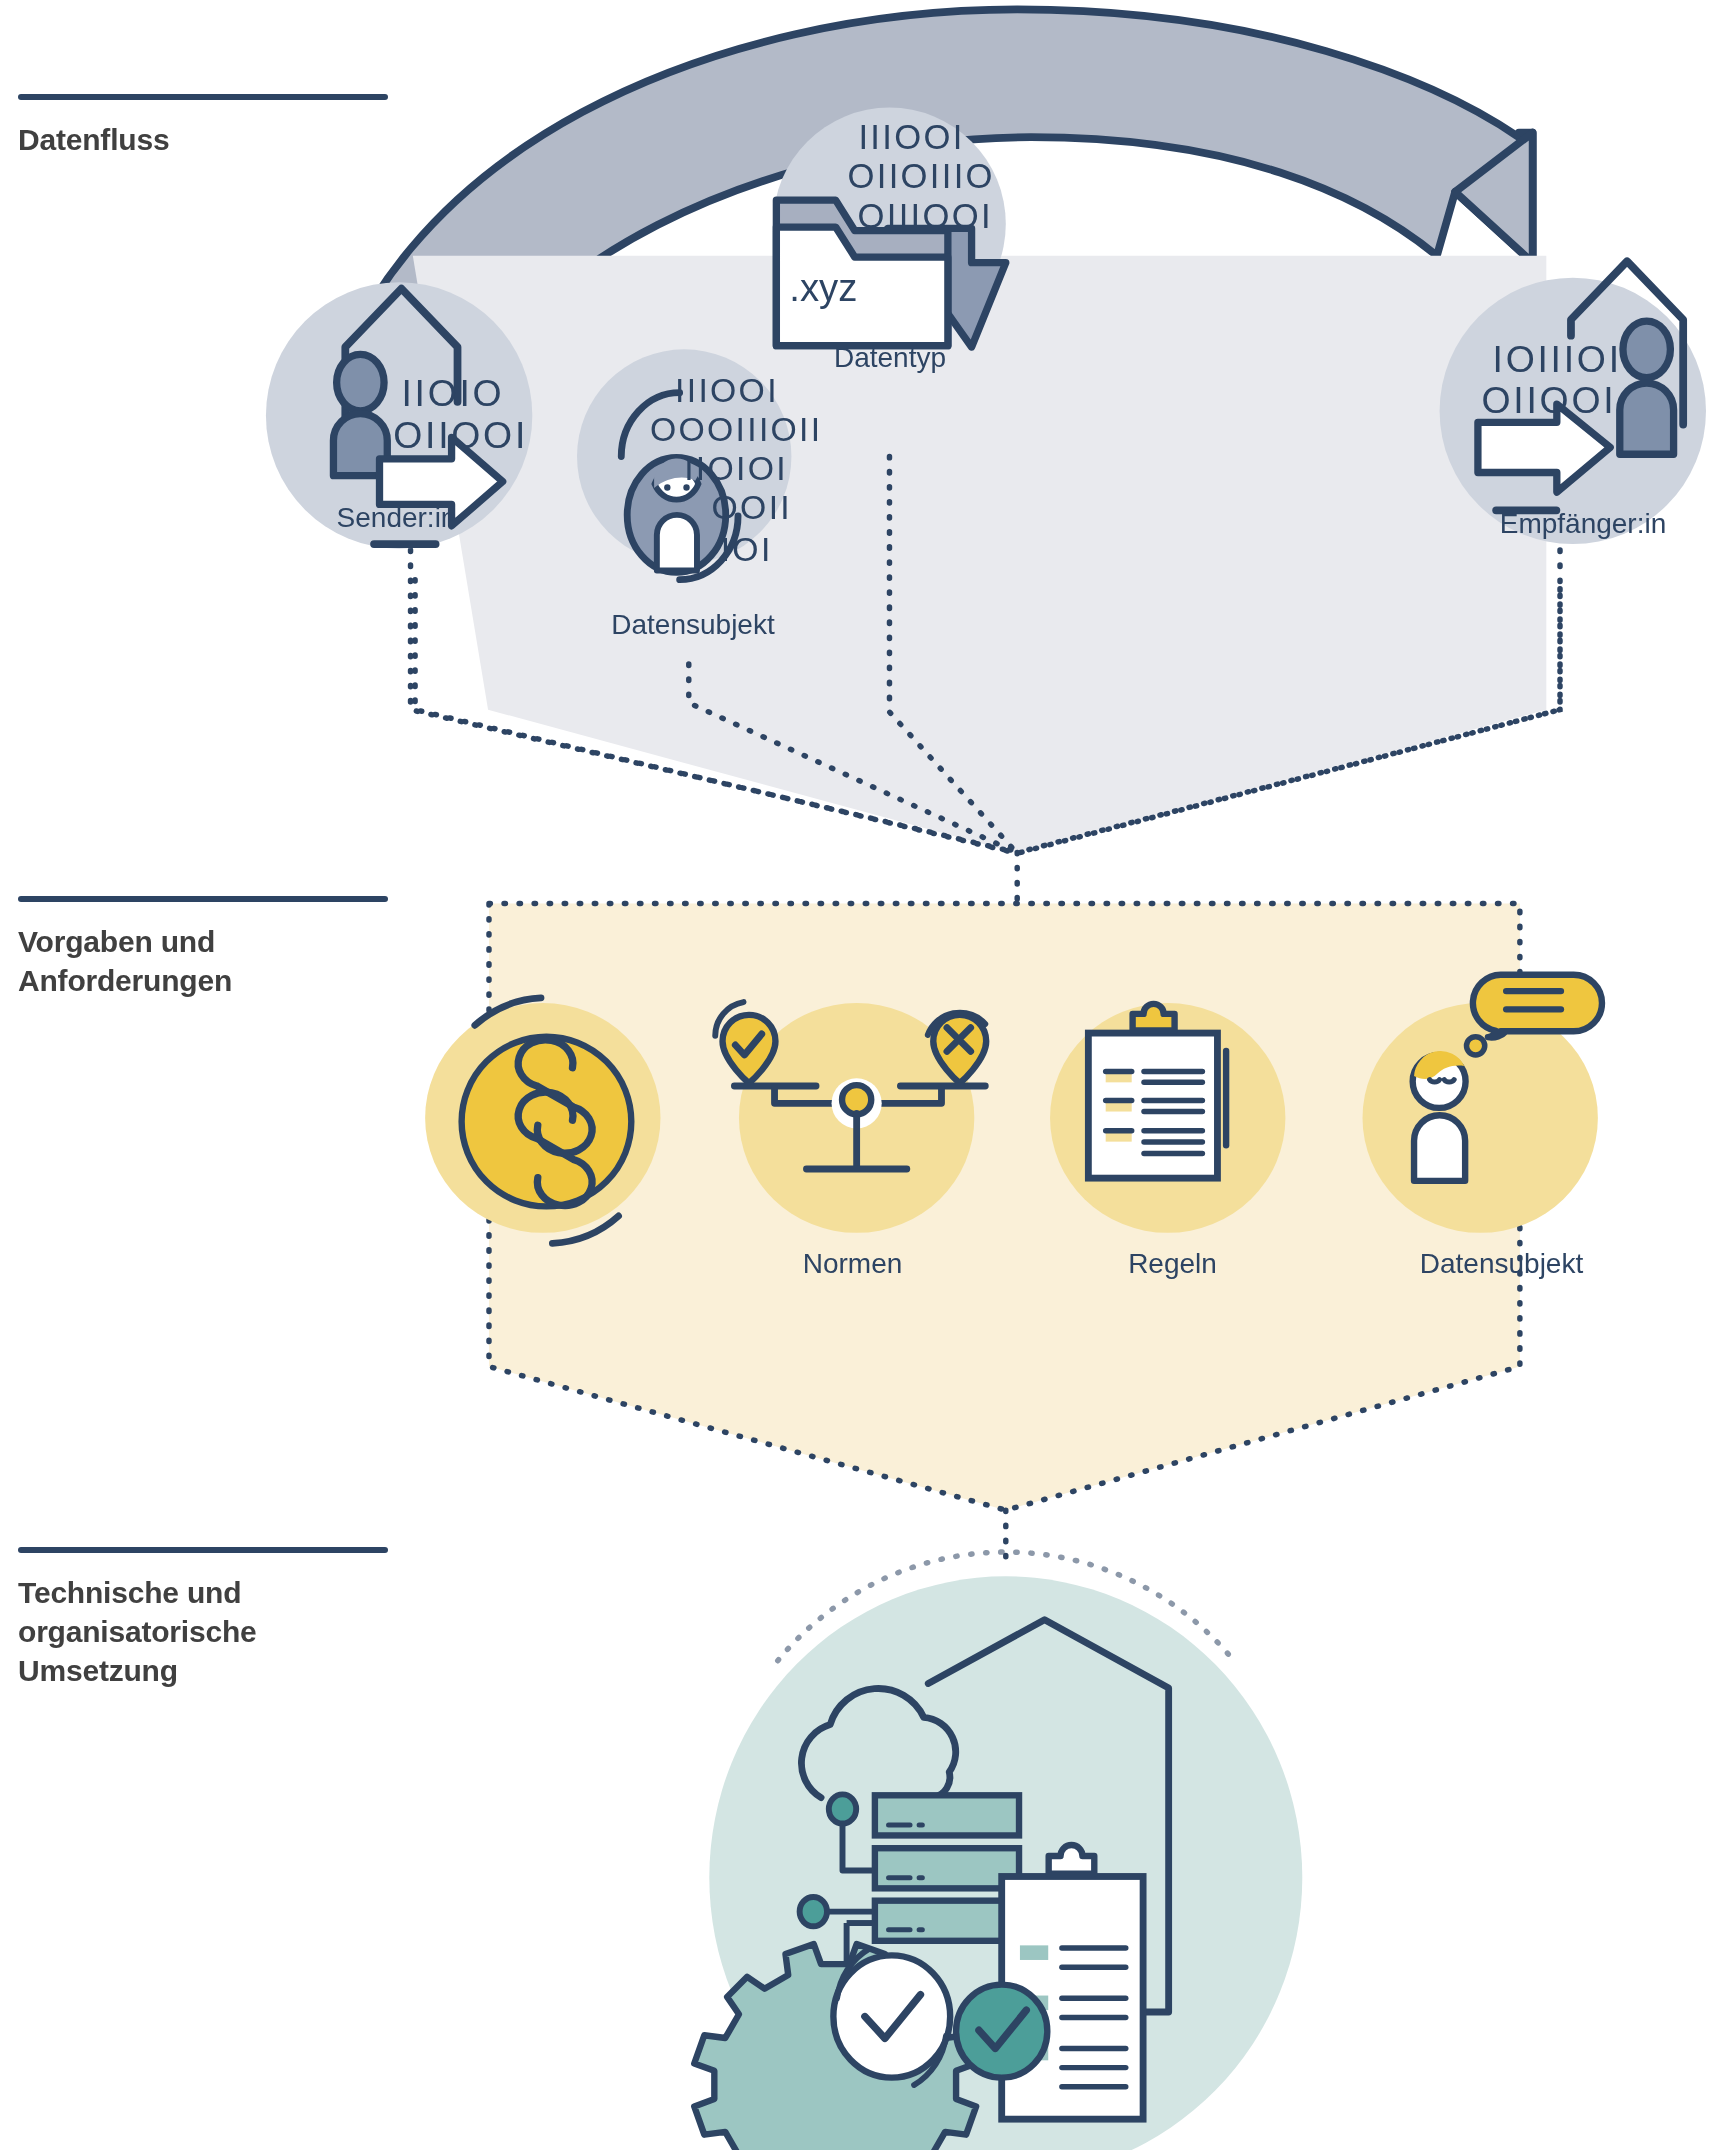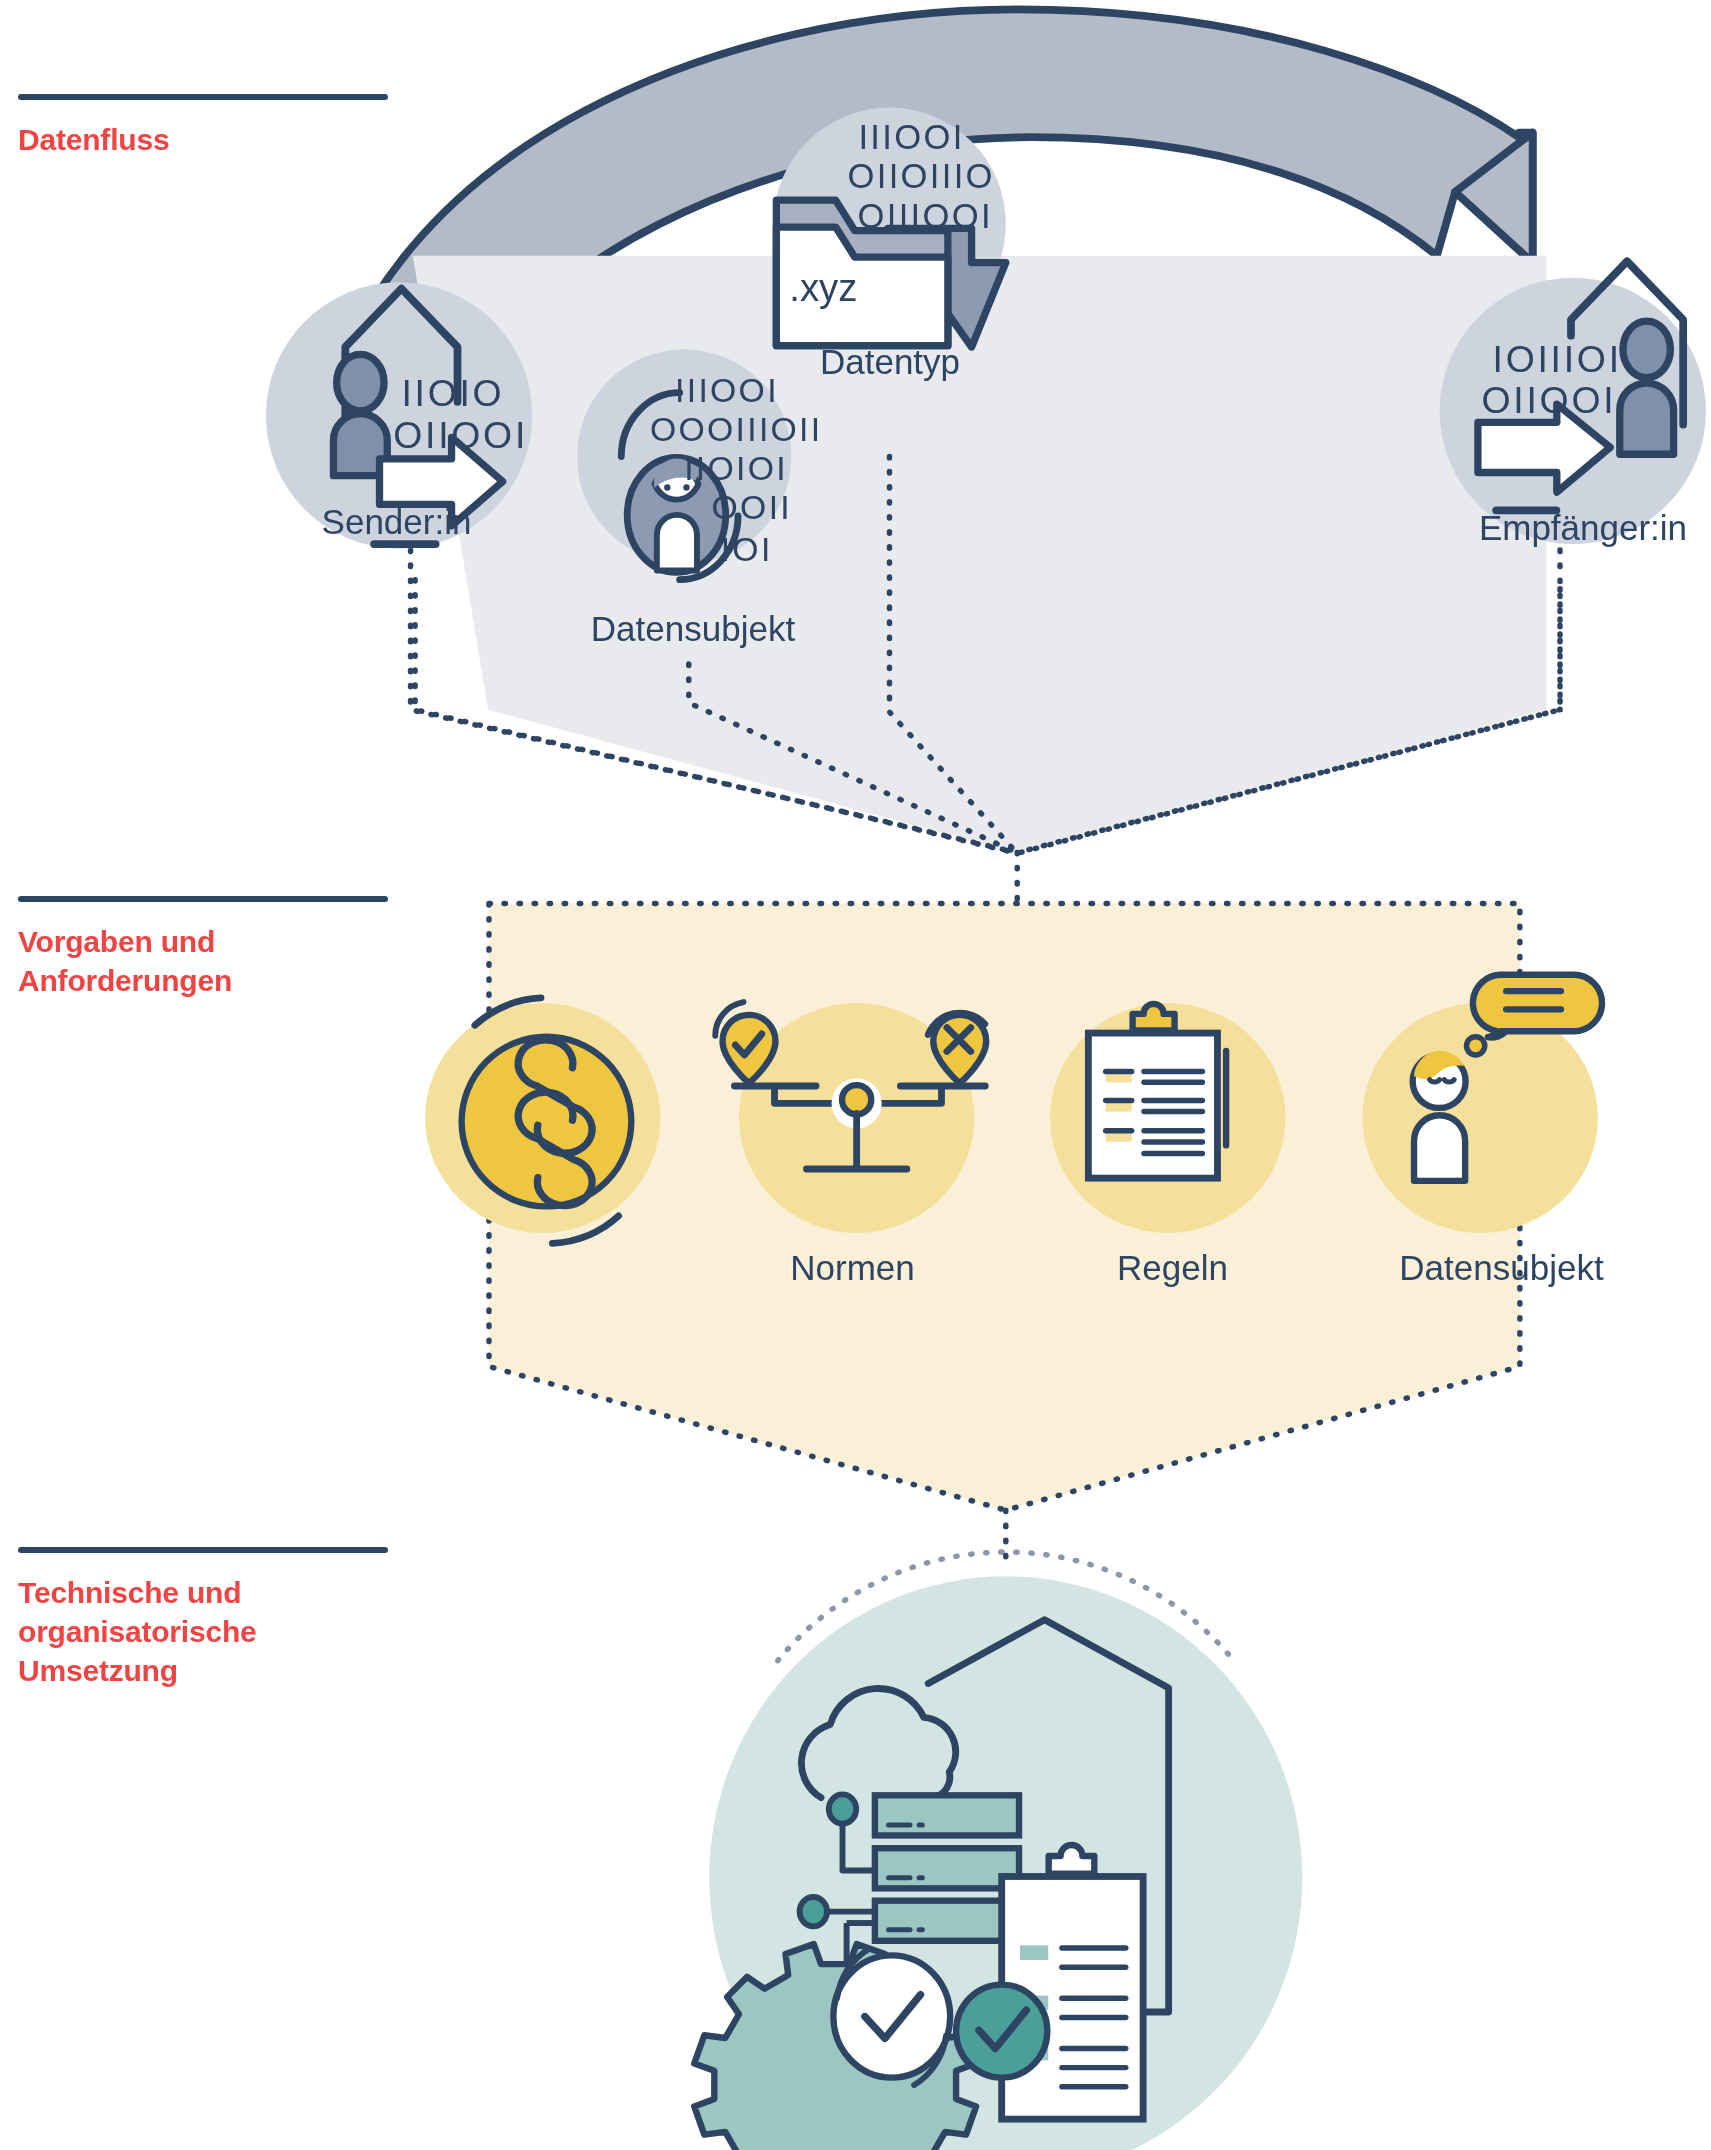--- a/index.html
+++ b/index.html
@@ -24,32 +24,32 @@
   }
   .sec .rule{
     width:370px;height:6px;background:#2D4463;border-radius:3.2px;
   }
   .sec .heading{
     margin-top:20px;
     font-size:30px;
     font-weight:bold;
     line-height:1.30;
     letter-spacing:-0.2px;
-    color:#ef4444;
+    color:#404040;
     white-space:pre-line;
   }
   #sec-datenfluss{top:94px;}
   #sec-vorgaben{top:896px;}
   #sec-technische{top:1547px;}
 
   
   .cap{
     position:absolute;
     text-align:center;
-    font-size:35px;
+    font-size:28px;
     color:#2D4463;
     line-height:1.28;
     white-space:pre-line;
     font-weight:normal;
   }
   #cap-sender{left:255px;top:500px;width:283px;}
   #cap-datensubjekt{left:538px;top:607px;width:310px;}
   #cap-datentyp{left:735px;top:340px;width:310px;}
   #cap-empfaenger{left:1428px;top:506px;width:310px;}
 

